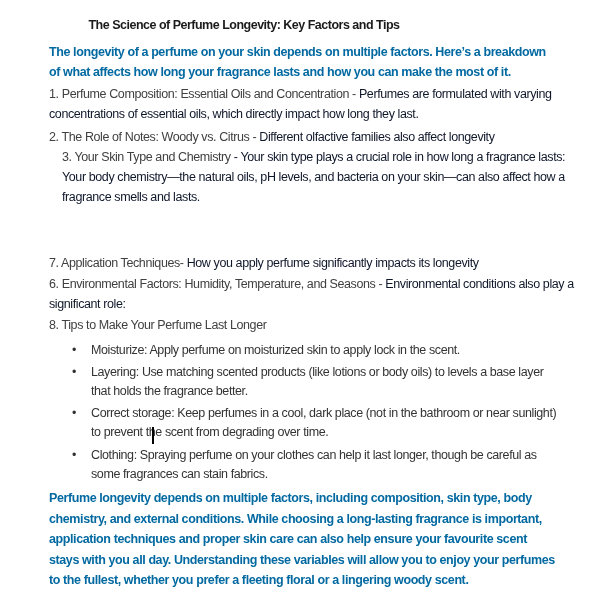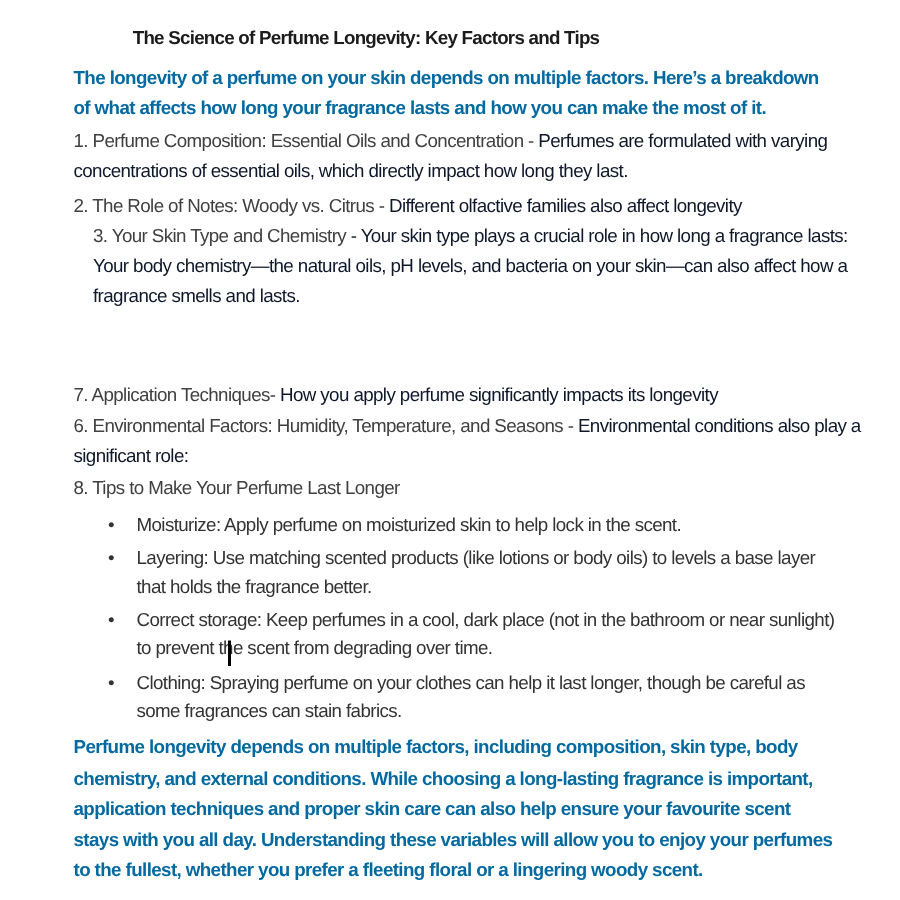--- a/index.html
+++ b/index.html
@@ -95,21 +95,21 @@
 
   <div class="block sec-3"><span class="sec-head">3. Your Skin Type and Chemistry</span><span class="sec-body"> - Your skin type plays a crucial role in how long a fragrance lasts: Your body chemistry—the natural oils, pH levels, and bacteria on your skin—can also affect how a fragrance smells and lasts.</span></div>
 
 
   <div class="block sec-5"><span class="sec-head">7. Application Techniques-</span><span class="sec-body"> How you apply perfume significantly impacts its longevity</span></div>
 
   <div class="block sec-6"><span class="sec-head">6. Environmental Factors: Humidity, Temperature, and Seasons -</span><span class="sec-body"> Environmental conditions also play a significant role:</span></div>
 
   <div class="block sec-8"><span class="sec-head">8. Tips to Make Your Perfume Last Longer</span></div>
 
-  <div class="block tip tip-1"><span class="bullet-dot">•</span><span>Moisturize: Apply perfume on moisturized skin to help lock in the scent.</span></div>
+  <div class="block tip tip-1"><span class="bullet-dot">•</span><span>Moisturize: Apply perfume on moisturized skin to apply lock in the scent.</span></div>
 
   <div class="block tip tip-2"><span class="bullet-dot">•</span><span>Layering: Use matching scented products (like lotions or body oils) to levels a base layer that holds the fragrance better.</span></div>
 
   <div class="block tip tip-3"><span class="bullet-dot">•</span><span>Correct storage: Keep perfumes in a cool, dark place (not in the bathroom or near sunlight) to prevent the scent from degrading over time.</span></div>
 
   <div class="block tip tip-4"><span class="bullet-dot">•</span><span>Clothing: Spraying perfume on your clothes can help it last longer, though be careful as some fragrances can stain fabrics.</span></div>
 
   <div class="block conclusion bold-para">Perfume longevity depends on multiple factors, including composition, skin type, body chemistry, and external conditions. While choosing a long-lasting fragrance is important, application techniques and proper skin care can also help ensure your favourite scent stays with you all day. Understanding these variables will allow you to enjoy your perfumes to the fullest, whether you prefer a fleeting floral or a lingering woody scent.</div>
 
   <div class="text-caret"></div>

